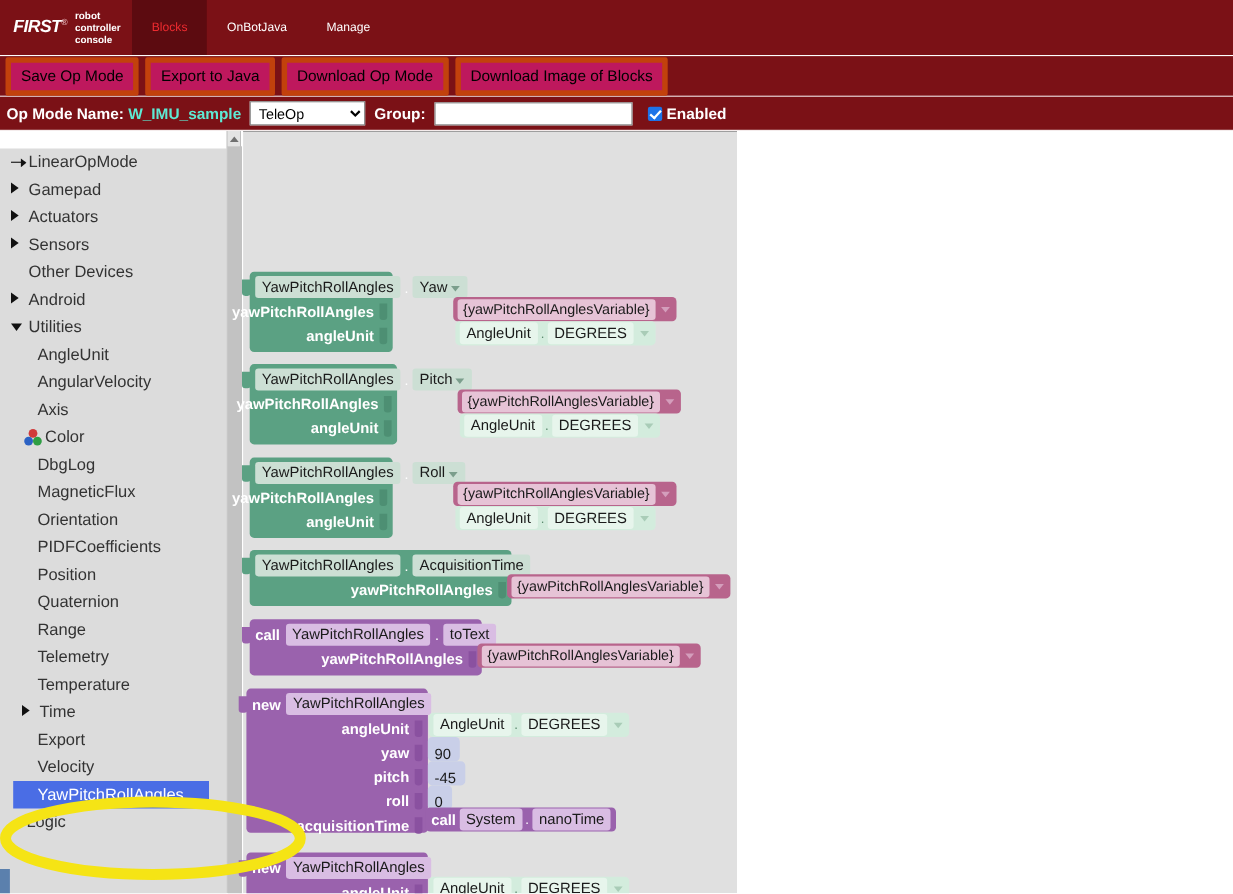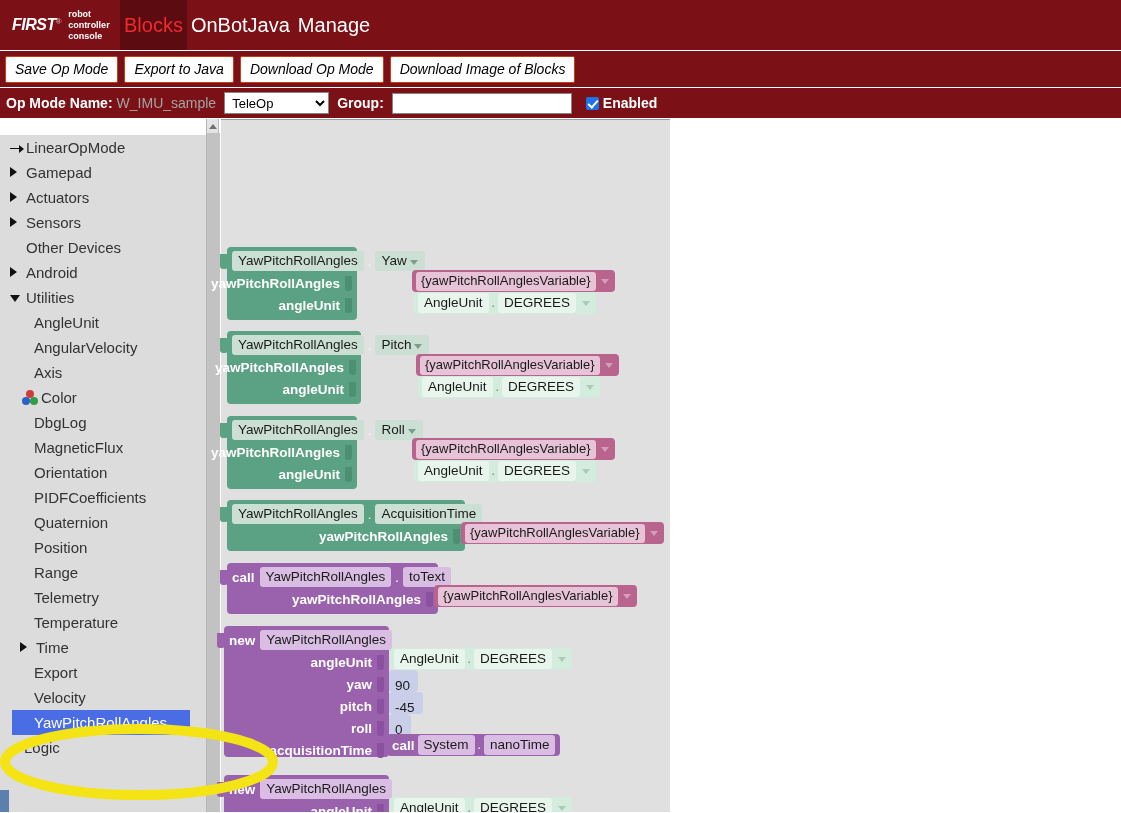--- a/index.html
+++ b/index.html
@@ -43,75 +43,74 @@
   }
   #brand-sub {
     color: #ffffff;
     font-size: 9px;
     line-height: 11px;
     font-weight: bold;
   }
   .navtab {
     display: flex;
     align-items: center;
-    padding: 0 4px;
+    padding: 0 18px;
     color: #ffffff;
-    font-size: 20px;
+    font-size: 11px;
     cursor: pointer;
     user-select: none;
   }
   .navtab.active {
     background: #5c0b10;
     color: #ef2b30;
   }
 
   
   #toolbar {
     height: 38px;
     background: #7b1116;
     display: flex;
     align-items: center;
     gap: 6px;
     padding: 0 5px;
     border-top: 1px solid #ffffff;
     border-bottom: 1px solid #ffffff;
   }
   .tbbtn {
-    background: #ffffff;
-    border: 1px solid #c2410c;
+    background: #be185d;
+    border: 5px solid #c2410c;
     border-radius: 2px;
     font-size: 14px;
     color: #000000;
     padding: 4px 9px 5px 9px;
     cursor: pointer;
     font-family: "Liberation Sans", sans-serif;
     line-height: 16px;
-    font-style: italic;
   }
 
   
   #opmodebar {
     height: 31px;
     background: #7b1116;
     display: flex;
     align-items: center;
     padding: 0 6px;
     gap: 8px;
     border-bottom: 1px solid #ffffff;
   }
   .omlabel {
     color: #ffffff;
     font-size: 14px;
     font-weight: bold;
     white-space: nowrap;
   }
   #opmode-name {
-    color: #a3a3a3;
+    color: #5eead4;
     font-size: 14px;
-    font-weight: normal;
+    font-weight: bold;
     margin-left: -4px;
   }
   #opmode-select {
     width: 105px;
     height: 22px;
     font-size: 13px;
     font-family: "Liberation Sans", sans-serif;
     border: 1px solid #848484;
     background: #ffffff;
     color: #000;
@@ -532,24 +531,24 @@
     <div class="tree-item sub">
       <span>MagneticFlux</span>
     </div>
     <div class="tree-item sub">
       <span>Orientation</span>
     </div>
     <div class="tree-item sub">
       <span>PIDFCoefficients</span>
     </div>
     <div class="tree-item sub">
+      <span>Position</span>
+    </div>
+    <div class="tree-item sub">
       <span>Quaternion</span>
-    </div>
-    <div class="tree-item sub">
-      <span>Position</span>
     </div>
     <div class="tree-item sub">
       <span>Range</span>
     </div>
     <div class="tree-item sub">
       <span>Telemetry</span>
     </div>
     <div class="tree-item sub">
       <span>Temperature</span>
     </div>

